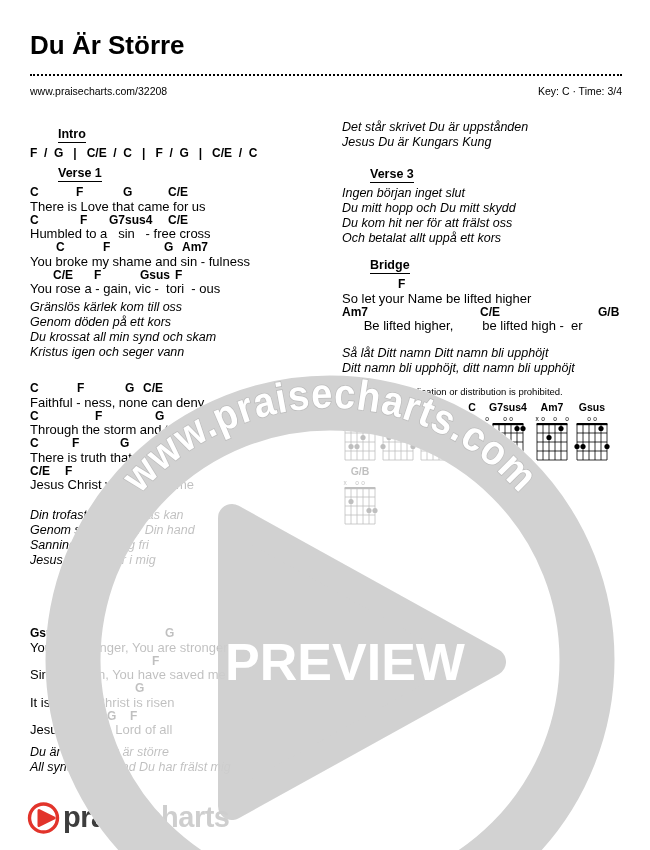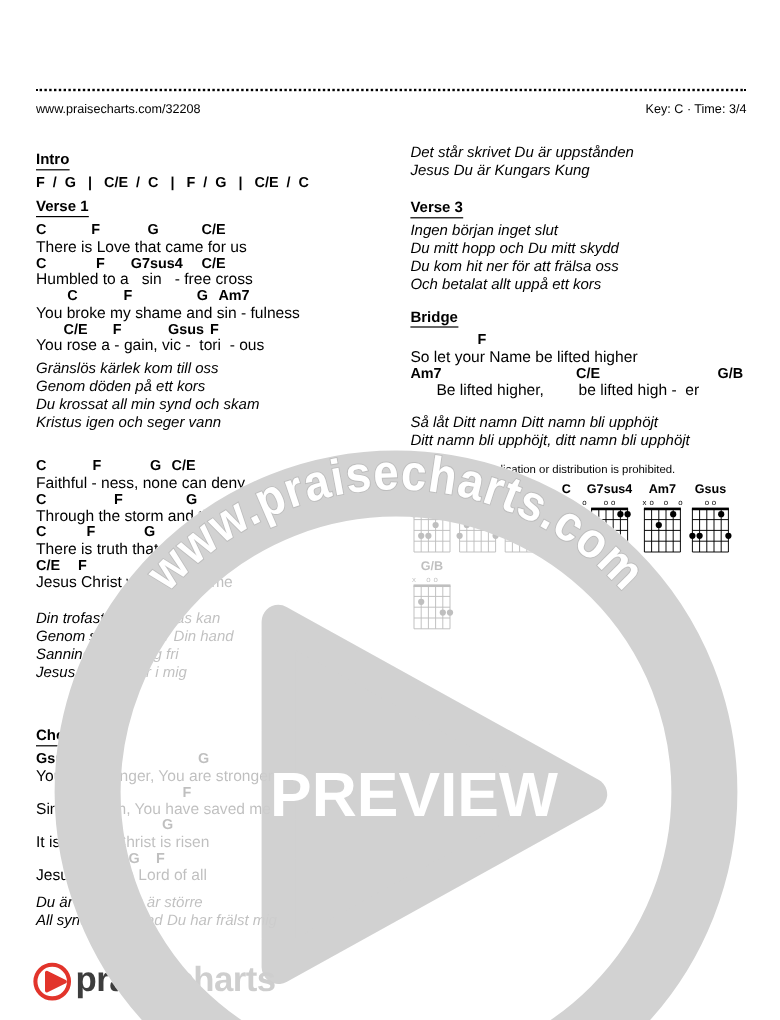--- a/index.html
+++ b/index.html
@@ -4,38 +4,39 @@
 <style>
   html,body{margin:0;padding:0;background:#fff;}
   .page{position:relative;width:650px;height:850px;background:#fff;overflow:hidden;
         font-family:"Liberation Sans",sans-serif;color:#000;}
   .title{position:absolute;left:30px;top:30px;font-size:26px;font-weight:bold;letter-spacing:0;}
   .dotrule{position:absolute;left:30px;top:74px;width:592px;border-top:2.5px dotted #000;}
   .meta-url{position:absolute;left:30px;top:85px;font-size:10.5px;}
   .meta-key{position:absolute;right:28px;top:85px;font-size:10.5px;}
   .section{position:absolute;}
   .heading{display:inline-block;font-size:12.5px;font-weight:bold;border-bottom:1.5px solid #000;
-           padding-bottom:1px;margin-bottom:3px;}
+           padding-bottom:1px;margin-bottom:3px;margin-left:28px;}
   .cline{position:relative;height:13.5px;}
   .chord{position:absolute;top:0;font-size:12px;font-weight:bold;white-space:pre;}
   .lyric{height:14px;font-size:13px;white-space:pre;}
   .ital{height:15px;font-size:12.5px;font-style:italic;white-space:pre;}
   .gap{height:14px;}
   .small{font-size:9.5px;white-space:pre;}
   .diagram{position:absolute;}
   .wm{position:absolute;left:0;top:0;pointer-events:none;}
   .logo{position:absolute;left:26px;top:798px;height:40px;}
   .logo-text{position:absolute;left:63px;top:801px;font-size:29px;font-weight:bold;
              color:#3d3d3d;letter-spacing:-0.5px;}
 </style>
 </head>
 <body>
 
 <div class="page">
 
+  <div class="title">Du Är Större</div>
   <div class="dotrule"></div>
   <div class="meta-url">www.praisecharts.com/32208</div>
   <div class="meta-key">Key: C · Time: 3/4</div>
 
   <div id="content">
       <div class="section" style="left: 30px; top: 124px; width: 300px;">
         <div><span class="heading">Intro</span></div>
         <div class="cline">
           <span class="chord" style="left: 0px;">F  /  G   |   C/E  /  C   |   F  /  G   |   C/E  /  C</span>
         </div>
@@ -135,21 +136,21 @@
         <div class="ital">All synd är krossad Du har frälst mig</div>
       </div>
       <div class="section" style="left: 342px; top: 120px; width: 300px;">
         <div class="ital">Det står skrivet Du är uppstånden</div>
         <div class="ital">Jesus Du är Kungars Kung</div>
       </div>
       <div class="section" style="left: 342px; top: 164px; width: 300px;">
         <div><span class="heading">Verse 3</span></div>
         <div class="ital">Ingen början inget slut</div>
         <div class="ital">Du mitt hopp och Du mitt skydd</div>
-        <div class="ital">Du kom hit ner för att frälsa oss</div>
+        <div class="ital">Du kom hit ner för att frälst oss</div>
         <div class="ital">Och betalat allt uppå ett kors</div>
       </div>
       <div class="section" style="left: 342px; top: 255px; width: 300px;">
         <div><span class="heading">Bridge</span></div>
         <div class="cline">
           <span class="chord" style="left: 56px;">F</span>
         </div>
         <div class="lyric">So let your Name be lifted higher</div>
         <div class="cline">
           <span class="chord" style="left: 0px;">Am7</span>

